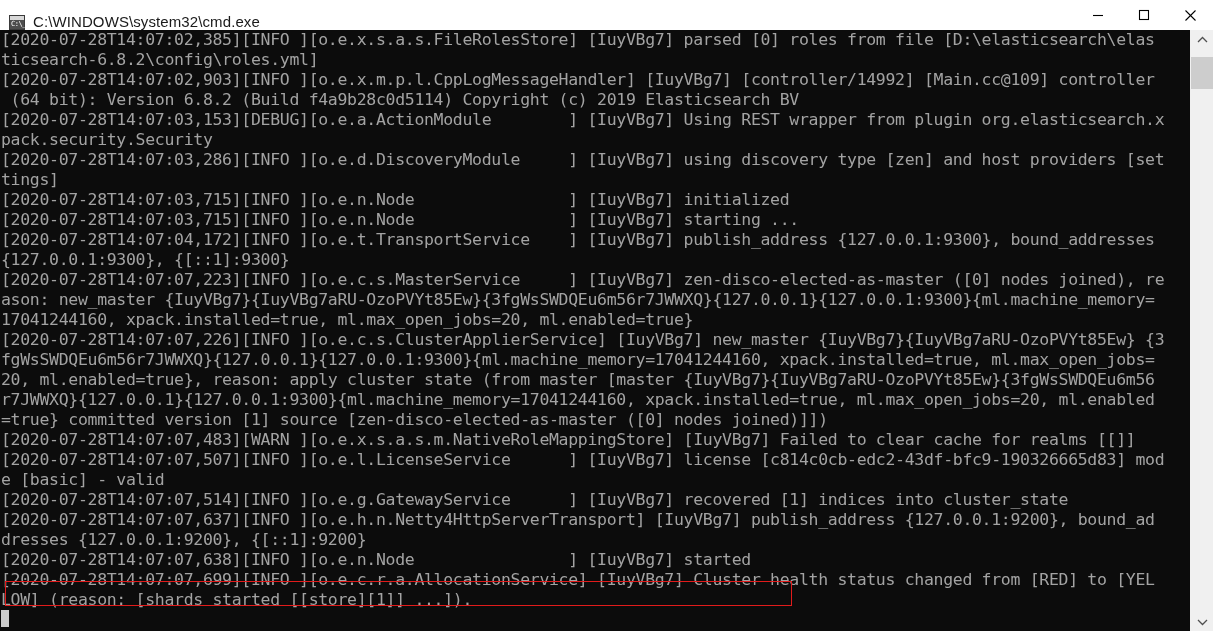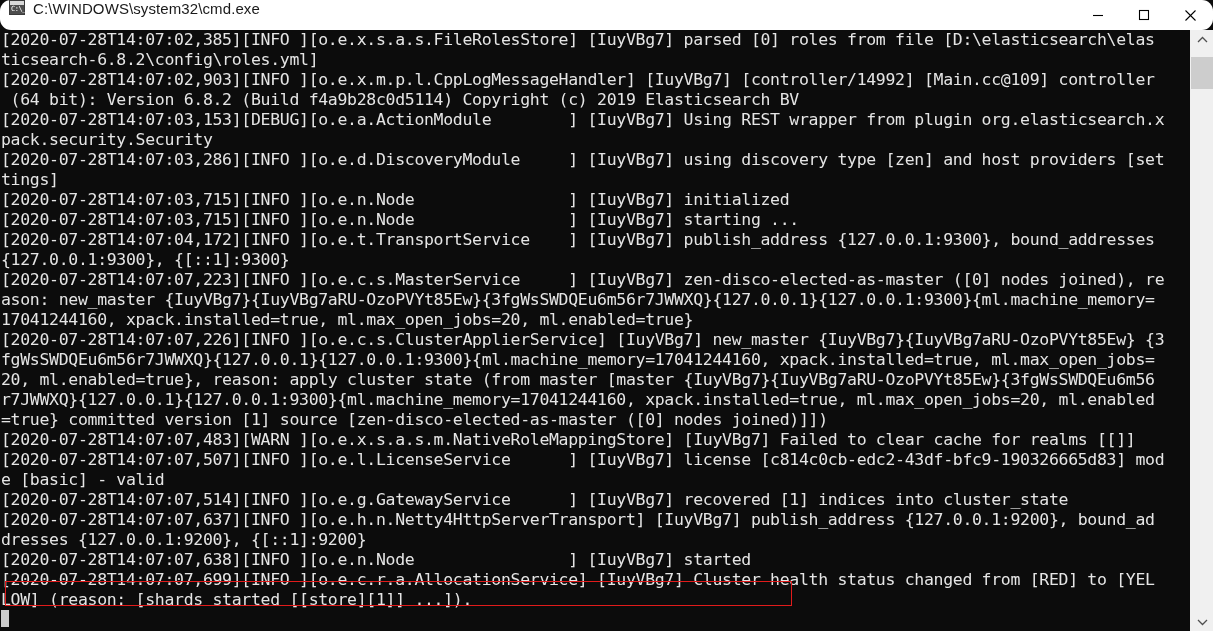--- a/index.html
+++ b/index.html
@@ -4,22 +4,22 @@
 <style>
   * { margin:0; padding:0; box-sizing:border-box; }
   html,body { width:1213px; height:631px; overflow:hidden; background:#fff; }
   body { font-family:"Liberation Sans", sans-serif; }
 
   
   .window { width:1213px; height:631px; display:flex; flex-direction:column;
             background:#0c0c0c; position:relative; }
 
   
-  .titlebar { height:30px; background:#ffffff; display:flex; align-items:flex-start;
-              flex:0 0 30px; user-select:none;border-radius:11px; }
+  .titlebar { height:30px; background:#ffffff; display:flex; align-items:flex-end;
+              flex:0 0 30px; user-select:none; }
   .title-icon { width:16px; height:15px; margin-left:9px; margin-right:8px;
                 position:relative; background:#4d4d4d; border:1px solid #3a3a3a;
                 flex:0 0 16px; }
   .title-icon::before { content:""; position:absolute; left:0; right:0; top:0; height:4px;
                         background:#d8d8d8; }
   .title-icon::after { content:"C:\\_"; position:absolute; left:1px; top:3px;
                        font-family:"DejaVu Sans Mono", monospace; font-size:7px;
                        color:#ffffff; letter-spacing:-0.5px; line-height:10px; }
   .title-text { font-size:15px; color:#1a1a1a; font-family:"Liberation Sans", sans-serif;
                 letter-spacing:0.1px; white-space:nowrap; }
@@ -29,21 +29,21 @@
              position:relative; }
   .win-btn svg { display:block; }
 
   
   .console-wrap { flex:1 1 auto; display:flex; position:relative; background:#0c0c0c;
                   overflow:hidden; }
   .console { flex:1 1 auto; position:relative; overflow:hidden;
              padding:0; background:#0c0c0c; }
   .lines { position:absolute; left:0; top:0; width:1190px;
            font-family:"DejaVu Sans Mono", monospace;
-           font-size:16.5px; line-height:20px; color:#e5e5e5;
+           font-size:16.5px; line-height:20px; color:#a3a3a3;
            white-space:pre; letter-spacing:-0.32px; }
   .ln { height:20px; display:block; padding-left:1px; }
 
   .cursor { position:absolute; left:1px; bottom:4px; width:8px; height:17px;
             background:#cccccc; }
 
   
   .annot { position:absolute; border:1.5px solid #e11b1b; pointer-events:none;
            left:5px; top:551px; width:787px; height:25px; }
 

